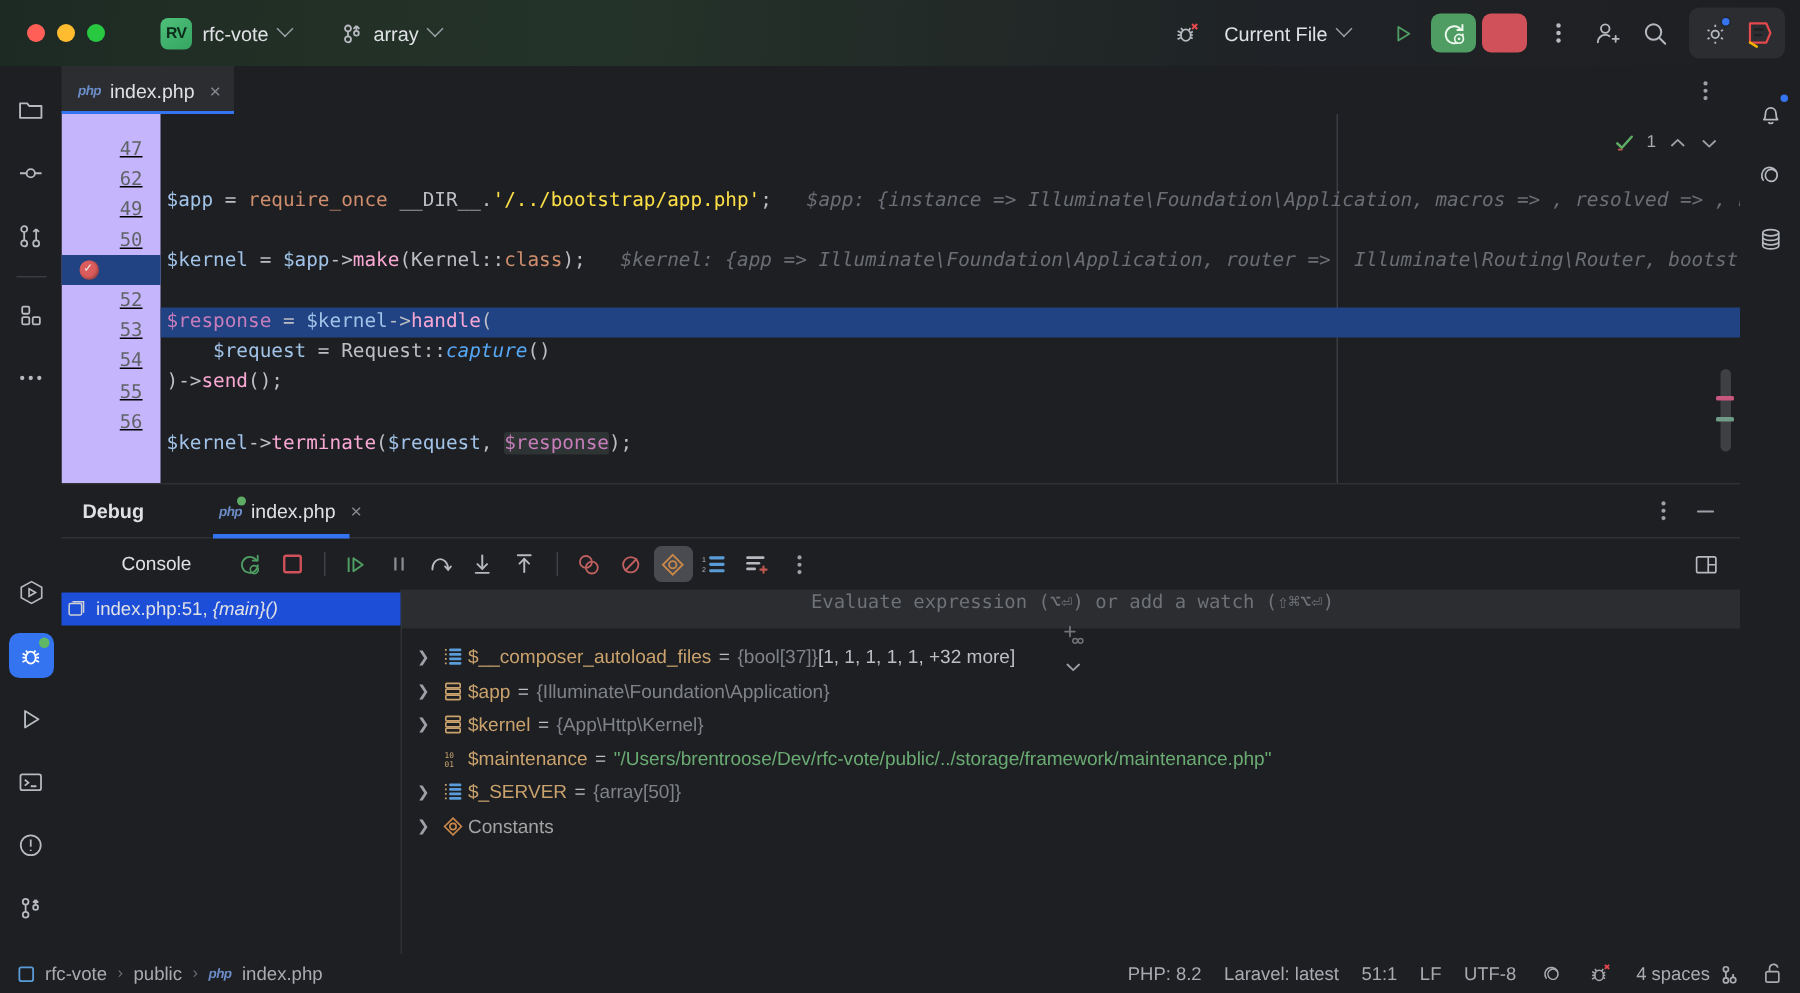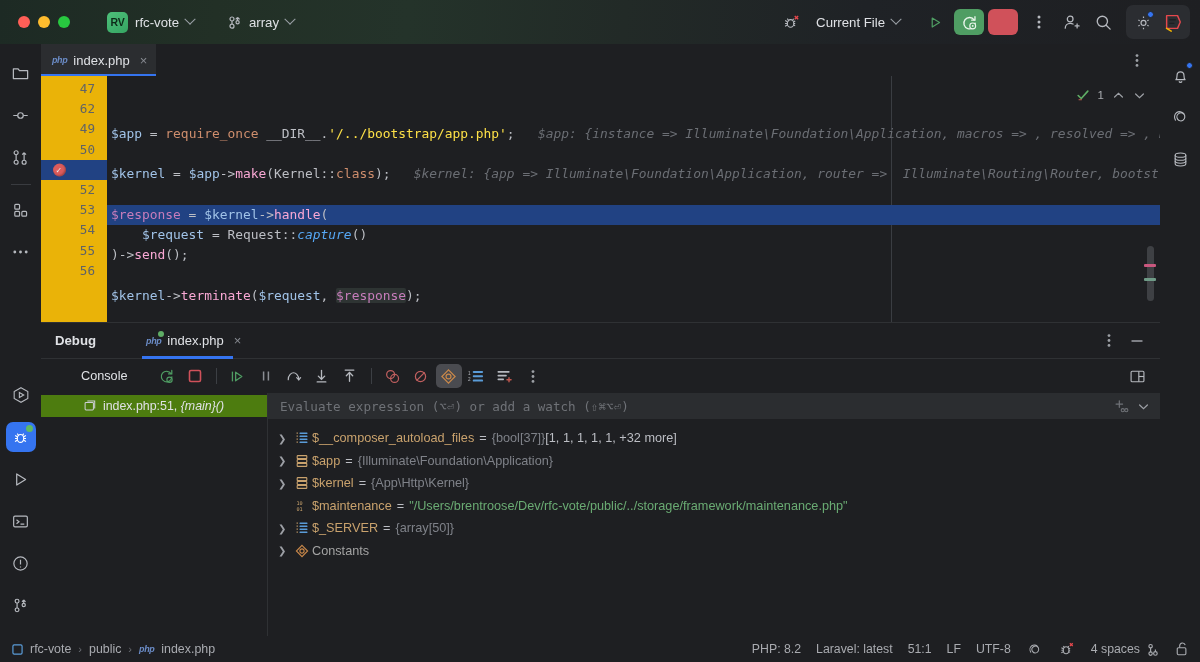--- a/index.html
+++ b/index.html
@@ -64,21 +64,21 @@
   .etabs { height: 32px; flex: 0 0 32px; display: flex; align-items: stretch; background: #1e1f22; position: relative; }
   .etab { display: flex; align-items: center; gap: 6px; padding: 0 9px 0 11px; background: #2b2d30; position: relative; }
   .etab-underline { position: absolute; left: 0; right: 0; bottom: 0; height: 2.5px; background: #3574f0; }
   .php-ico { font-size: 9px; font-style: italic; font-weight: bold; color: #6b8cc7; letter-spacing: -.4px; }
   .etab-label { color: #dfe1e5; font-size: 13px; }
   .xmark { color: #878a91; font-size: 13px; margin-left: 4px; }
   .etabs-right { margin-left: auto; display: flex; align-items: center; padding-right: 10px; }
 
   
   .editor { flex: 1; min-height: 0; position: relative; background: #1e1f22; display: flex; overflow: hidden; }
-  .gutter { width: 66px; flex: 0 0 66px; background: #eab308; position: relative; padding-top: 3px; }
+  .gutter { width: 66px; flex: 0 0 66px; background: #c4b5fd; position: relative; padding-top: 13px; text-decoration: underline; }
   .gln {
     height: 20.2px; line-height: 20.2px; text-align: right; padding-right: 12px;
     color: #606366; font-size: 12.6px; font-family: "DejaVu Sans Mono", monospace;
     position: relative;
   }
   .gln.hl { background: #214283; }
   .bp { position: absolute; left: 12px; top: 50%; transform: translateY(-50%); width: 13px; height: 13px;
         border-radius: 50%; background: #db5c5c; box-shadow: inset -1px -1px 2px rgba(0,0,0,.3); }
   .bp:after { content: "✓"; position: absolute; left: 3px; top: -4px; font-size: 9px; color: #e8ebe9; }
   .code {
@@ -117,25 +117,25 @@
 
   .dtoolbar { height: 34px; display: flex; align-items: center; padding-left: 14px; gap: 2px; }
   .dsubtab { font-size: 12.7px; color: #dfe1e5; height: 34px; display: flex; align-items: center; padding: 0 4px; position: relative; }
   .dsubtab.act:after { content: ""; position: absolute; left: 0; right: 0; bottom: 0; height: 2.5px; background: #3574f0; }
   .tb-ico { width: 26px; height: 24px; border-radius: 5px; display: flex; align-items: center; justify-content: center; }
   .tb-ico.sel { background: #4a4b50; }
   .divider { width: 1px; height: 16px; background: #3c3f44; margin: 0 6px; }
 
   .dmain { display: flex; height: 243px; }
   .frames { width: 227px; flex: 0 0 227px; border-right: 1px solid #2f3134; padding-top: 2px; }
-  .frame-row { display: flex; align-items: center; gap: 7px; height: 22px; padding: 0 24px; background: #4d7c0f; justify-content: center; }
+  .frame-row { display: flex; align-items: center; gap: 7px; height: 22px; padding: 0 4px; background: #1d4ed8; }
   .frame-txt { color: #dfe1e5; font-size: 12.4px; }
   .frame-txt i { color: #dfe1e5; }
   .vars { flex: 1; min-width: 0; display: flex; flex-direction: column; }
-  .evalbar { height: 26px; display: flex; align-items: center; gap: 8px; padding: 0 10px 0 12px; background: #2b2d30; }
+  .evalbar { height: 26px; display: flex; align-items: center; gap: 8px; padding: 0 10px 0 12px; background: #2b2d30; flex-direction: column; }
   .evalph { color: #6f7277; font-size: 12.6px; font-family: "DejaVu Sans Mono", monospace; flex: 1; }
   .vtree { flex: 1; padding-top: 8px; overflow: hidden; }
   .vrow { display: flex; align-items: center; height: 22.5px; padding-left: 10px; font-size: 12.7px; white-space: nowrap; }
   .arrow { width: 14px; color: #9da0a6; font-size: 10px; flex: 0 0 14px; }
   .vico { width: 20px; flex: 0 0 20px; display: flex; align-items: center; justify-content: center; }
   .vname { color: #c9a26d; }
   .veq { color: #bcbec4; margin: 0 5px; }
   .vtype { color: #7f8289; }
   .vval { color: #bcbec4; }
   .vstr { color: #6aab73; }

